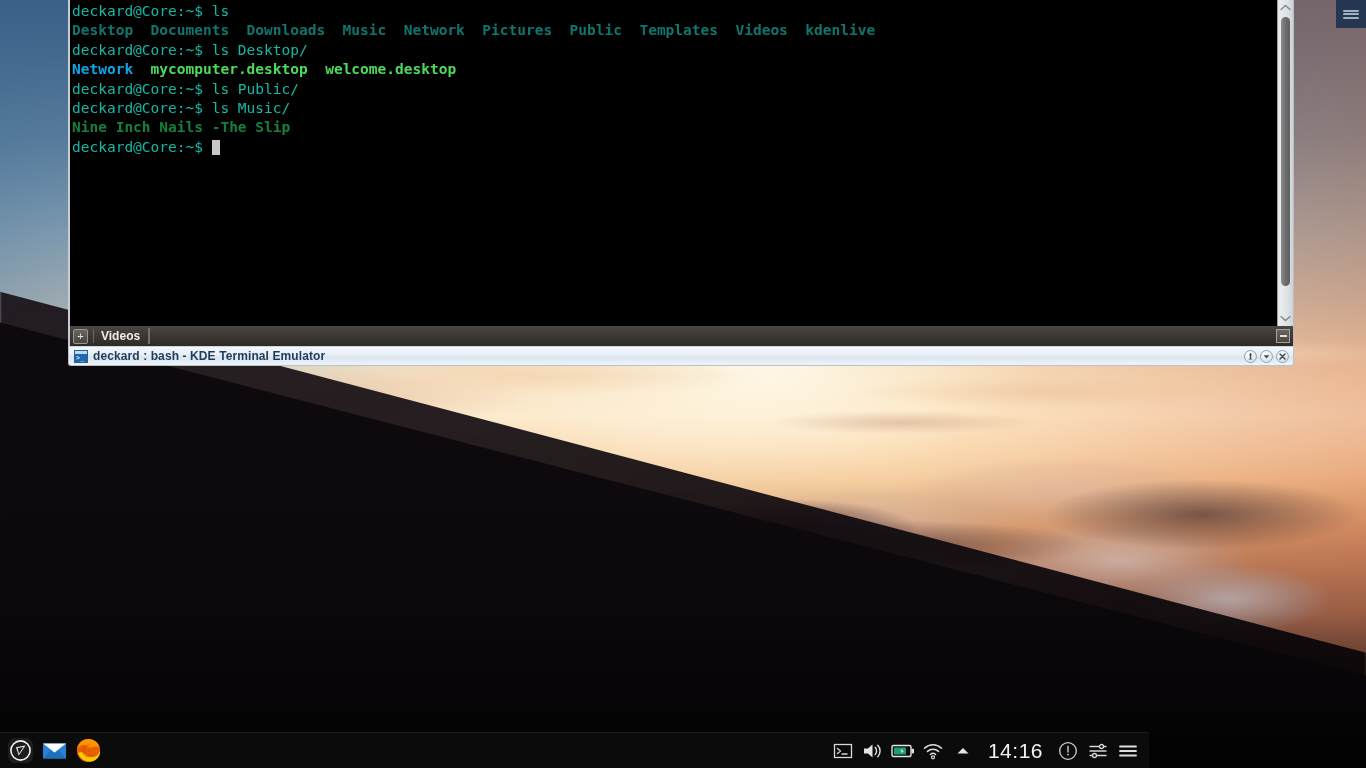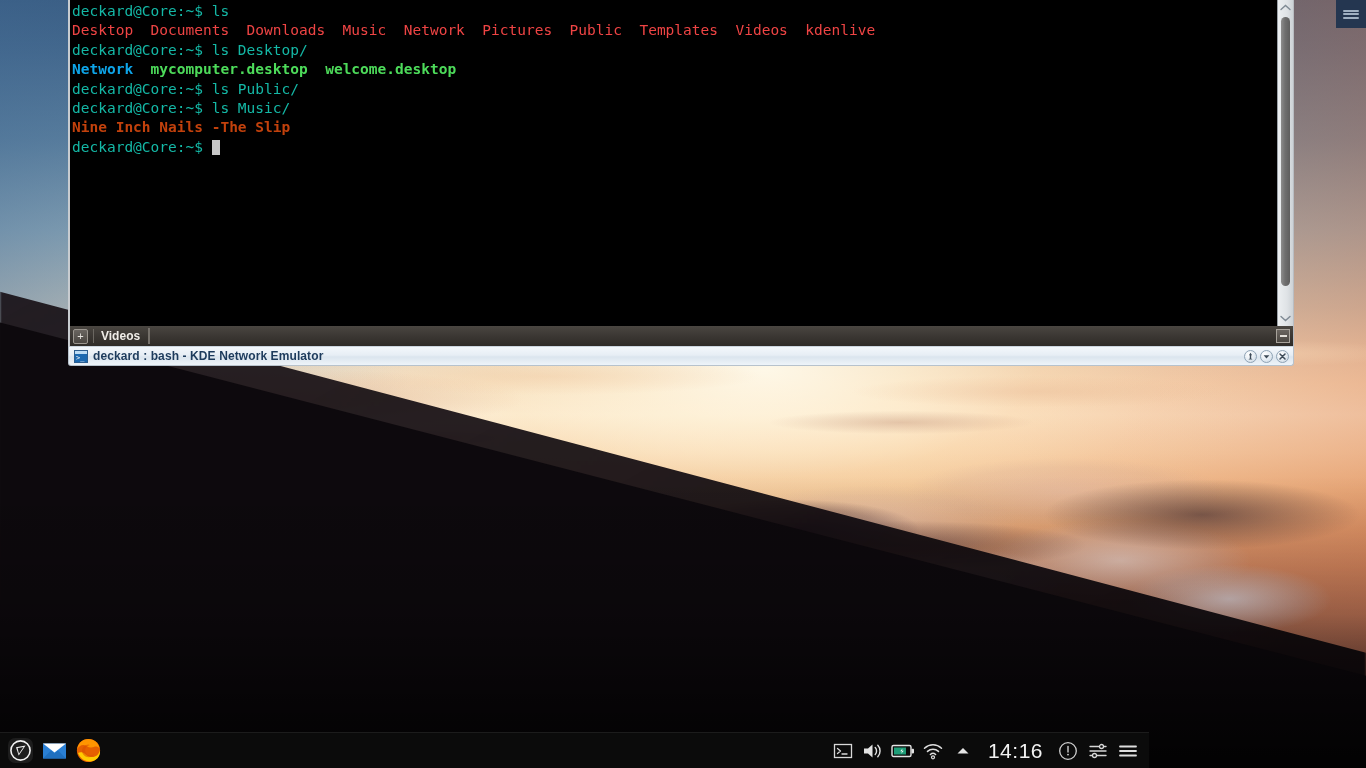--- a/index.html
+++ b/index.html
@@ -145,24 +145,24 @@
     padding: 2px 0 0 2px;
     overflow: hidden;
     font-family: "DejaVu Sans Mono", "Liberation Mono", monospace;
     font-size: 14.5px;
     line-height: 19.4px;
     letter-spacing: 0px;
     white-space: pre;
   }
   .tline { height: 19.4px; }
   .c-prompt { color: #14b8a6; }
-  .c-dir    { color: #ef4444; font-weight: normal; }
+  .c-dir    { color: #0f766e; font-weight: bold; }
   .c-cyan   { color: #0ea5e9; font-weight: bold; }
   .c-green  { color: #4ddb5a; font-weight: bold; }
-  .c-blue   { color: #c2410c; font-weight: bold; }
+  .c-blue   { color: #15803d; font-weight: bold; }
   .cursor {
     display: inline-block;
     width: 8px; height: 15px;
     background: #c7c7c7;
     vertical-align: -3px;
   }
 
   
   #term-scroll {
     width: 16px; flex: 0 0 16px;
@@ -344,21 +344,21 @@
     <div id="tab-shell">Videos</div>
     <div id="tab-shell-sep"></div>
     <div id="tabbar-spacer"></div>
     <div id="tab-minimize">
         <span></span>
       </div>
   </div>
 
   <div id="term-titlebar">
     <div id="title-icon"></div>
-    <div id="title-text">deckard : bash - KDE Network Emulator</div>
+    <div id="title-text">deckard : bash - KDE Terminal Emulator</div>
     <div id="title-spacer"></div>
 
     <div class="win-btn">
       <svg width="9" height="9" viewBox="0 0 9 9">
         <path d="M4.5 0.8 L6.1 3.2 L5.2 3.2 L5.2 6.4 L6.6 7.6 L2.4 7.6 L3.8 6.4 L3.8 3.2 L2.9 3.2 Z" fill="#3c4a57"></path>
       </svg>
     </div>
     <div class="win-btn">
       <svg width="9" height="9" viewBox="0 0 9 9">
         <path d="M1.6 3.2 L4.5 6.4 L7.4 3.2 Z" fill="#3c4a57"></path>

